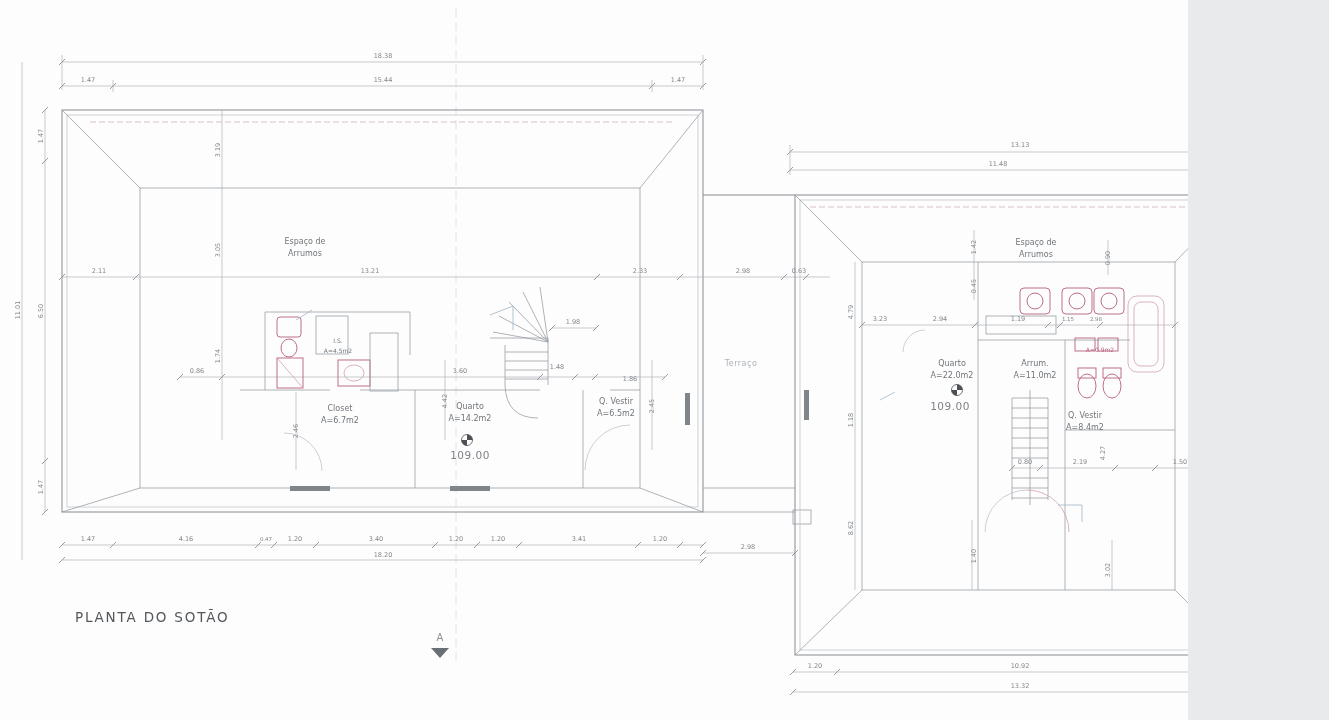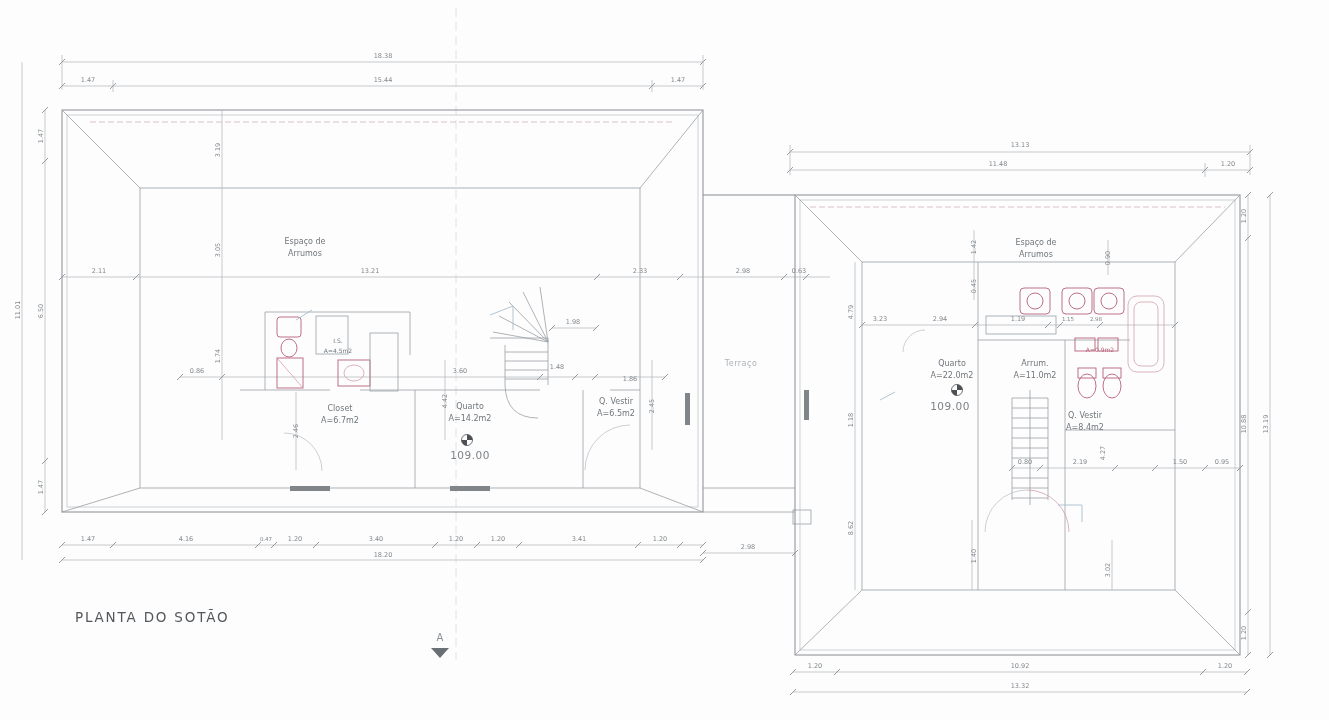--- a/index.html
+++ b/index.html
@@ -1,16 +1,16 @@
 <!DOCTYPE html>
 <html><head>
 <meta charset="utf-8">
 <style>
   html,body{margin:0;padding:0;background:#e9eaec;}
-  #stage{position:relative;width:1329px;height:720px;background:#fdfdfd;overflow:hidden;
+  #stage{position:relative;width:1188px;height:720px;background:#fdfdfd;overflow:hidden;
          font-family:"DejaVu Sans",sans-serif;}
   svg{position:absolute;left:0;top:0;}
   text{font-family:"DejaVu Sans",sans-serif;}
   .d{font-size:6.5px;fill:#82878c;text-anchor:middle;}
   .ds{font-size:5.5px;}
   .rm{font-size:8px;fill:#70767b;text-anchor:middle;}
   .rs{font-size:6px;}
   .lvl{font-size:10.5px;fill:#7d8287;text-anchor:middle;letter-spacing:0.5px;}
   .ttl{font-size:13.5px;fill:#53575b;letter-spacing:1.8px;}
   .terr{font-size:8px;fill:#aeb3b8;text-anchor:middle;letter-spacing:0.5px;}

